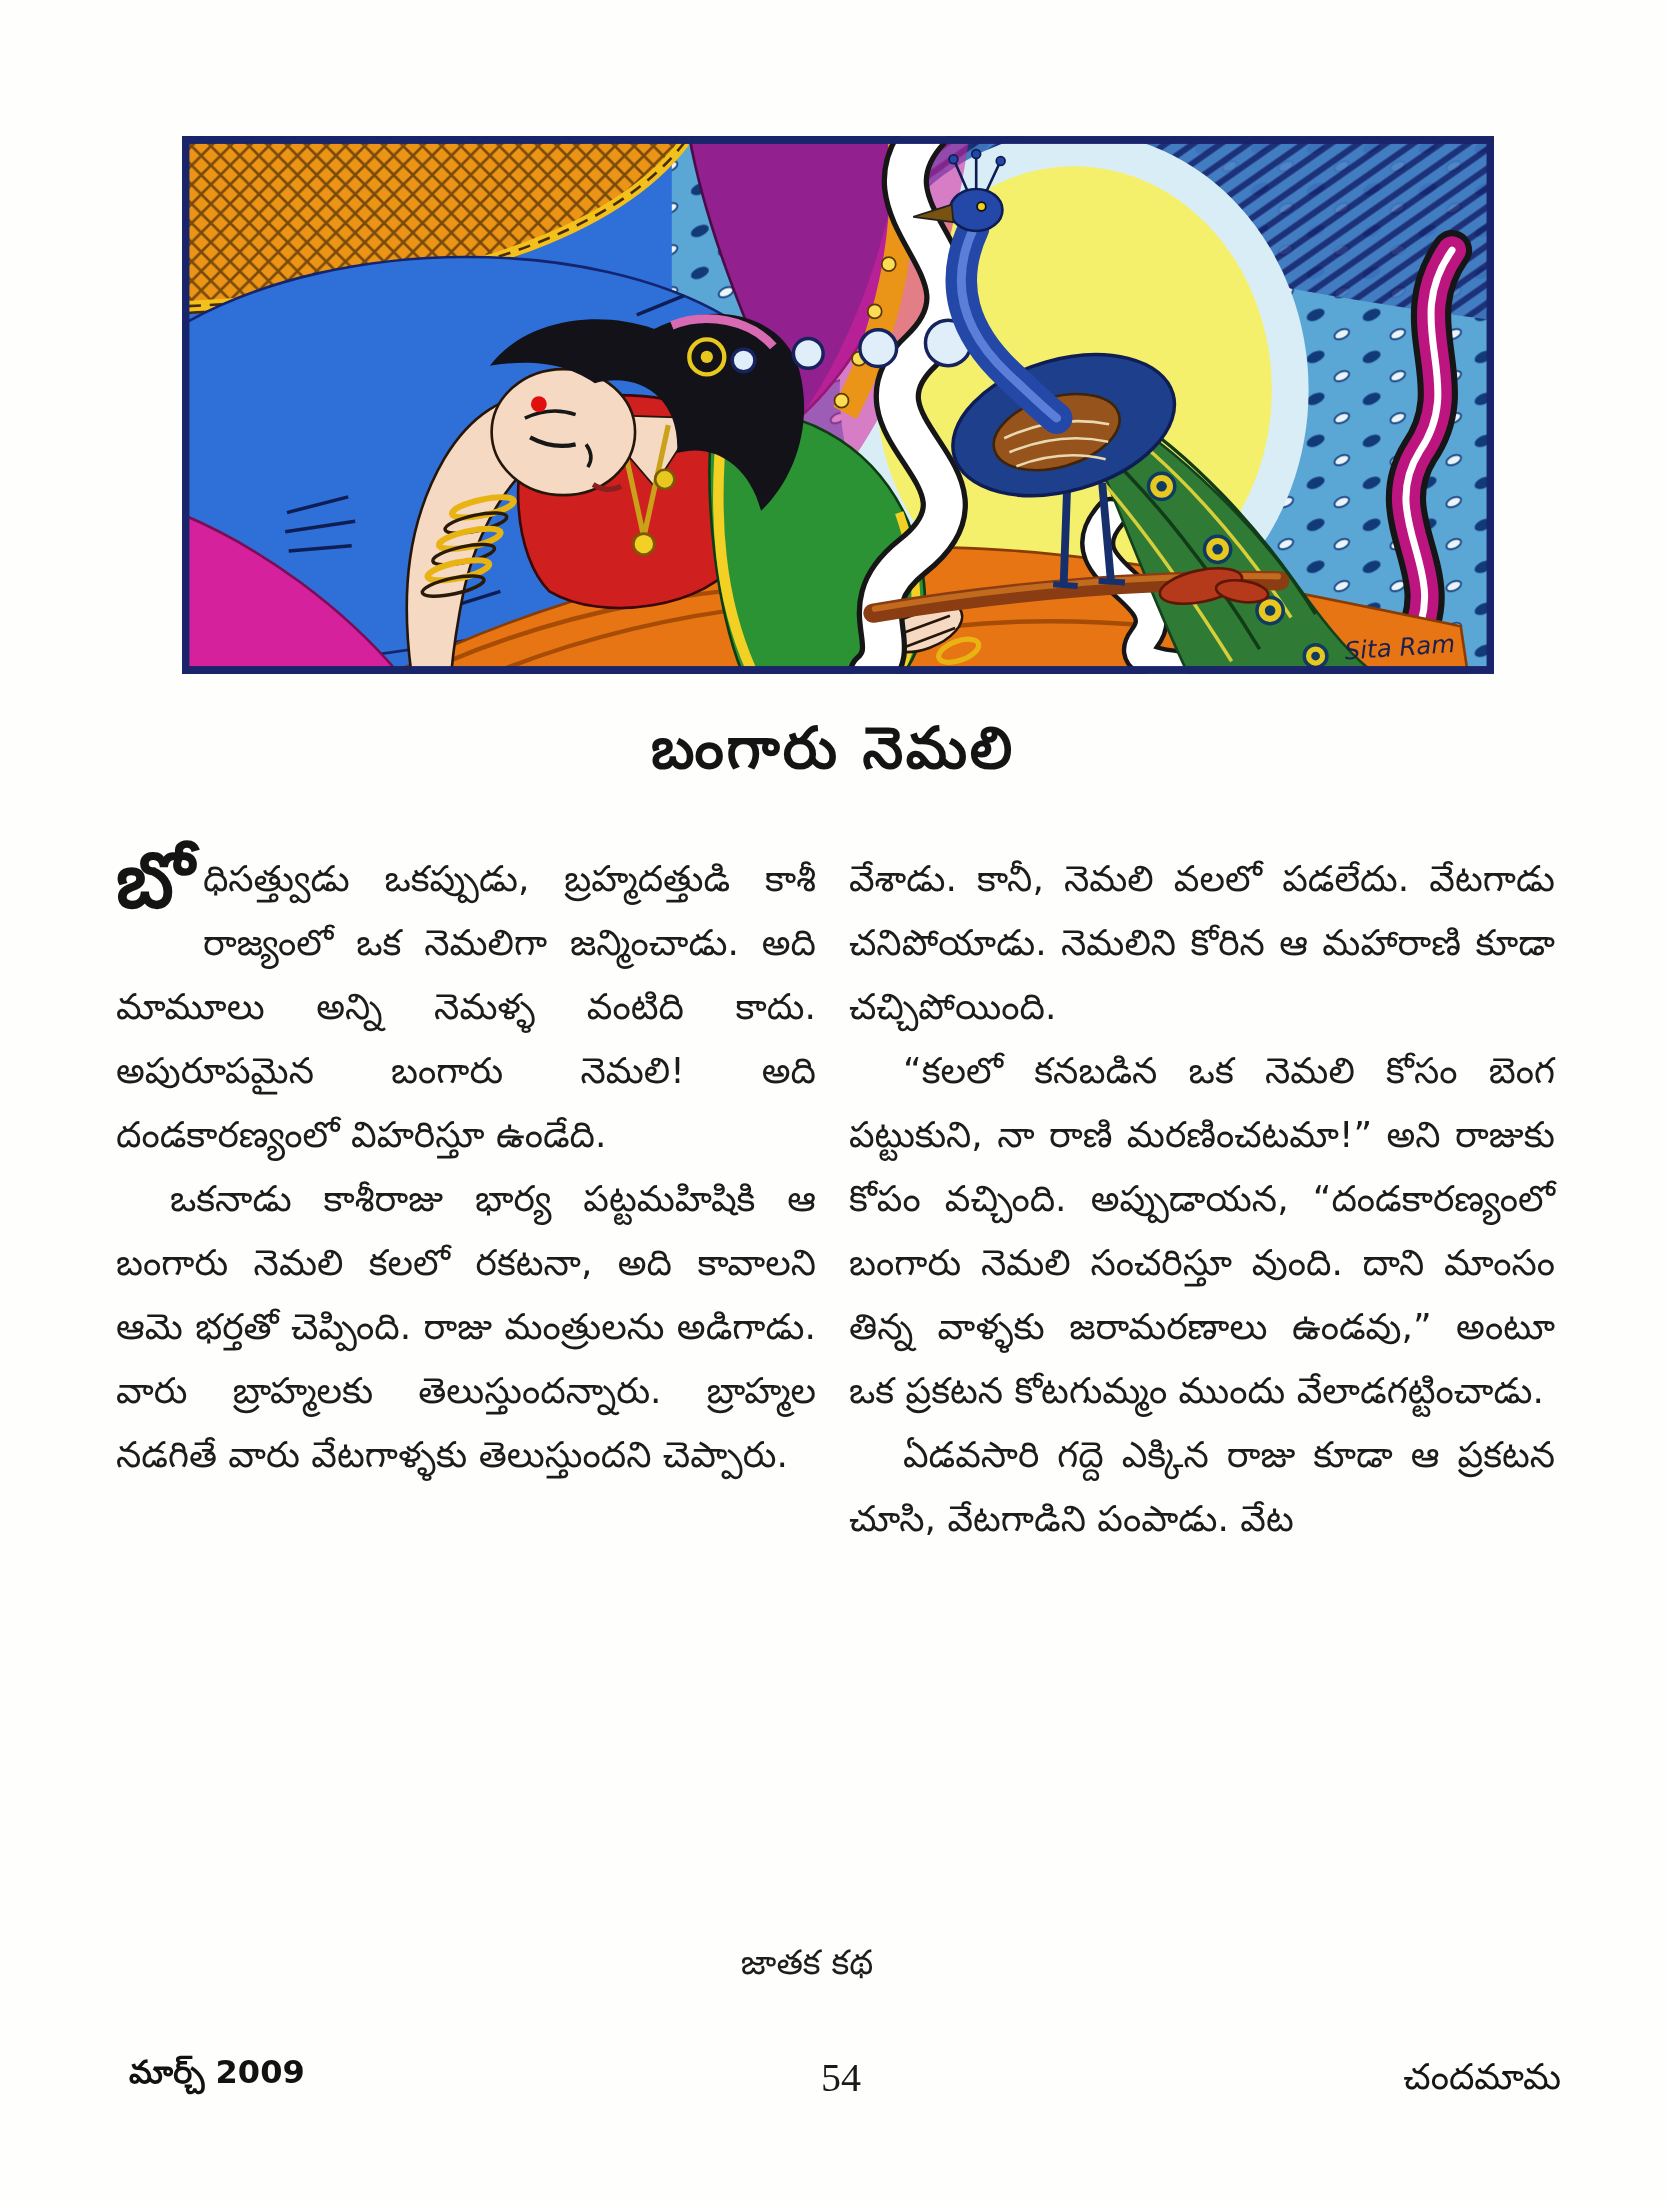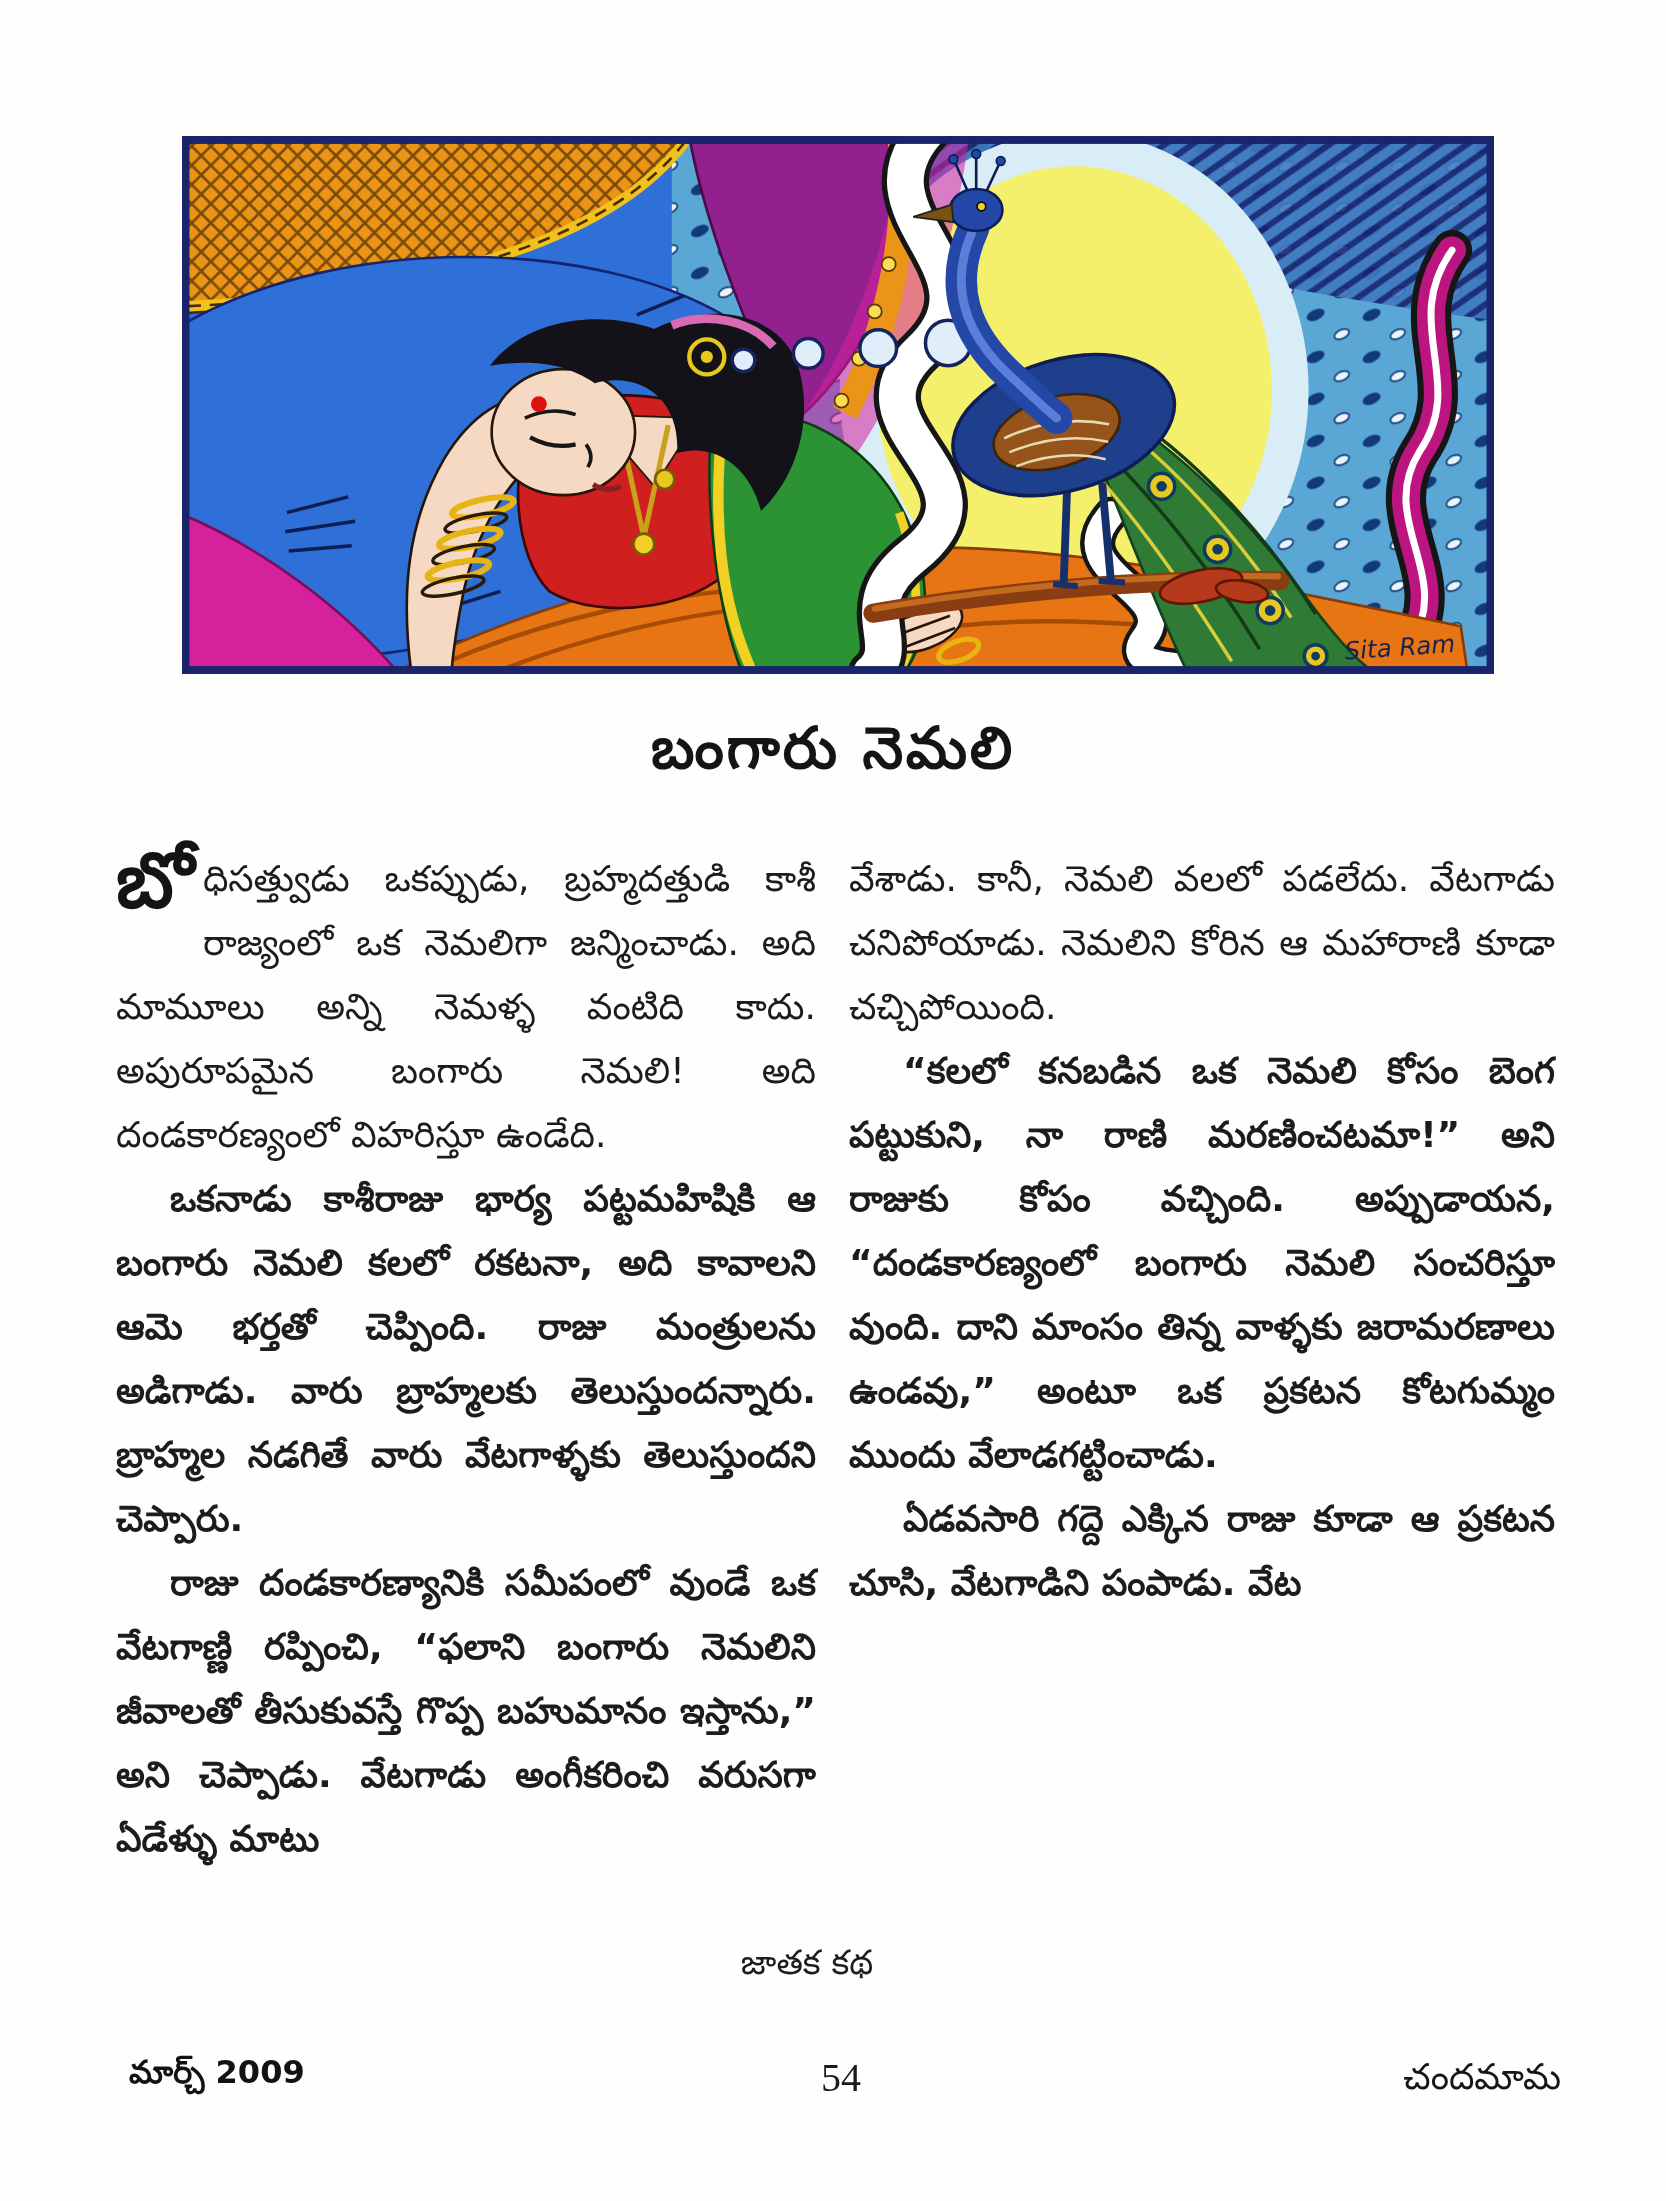--- a/index.html
+++ b/index.html
@@ -14,21 +14,21 @@
     position:absolute;top:714px;left:0;width:1666px;text-align:center;
     font-size:58px;font-weight:700;letter-spacing:2.6px;color:#141414;
   }
   .col{
     position:absolute;top:847px;font-size:36px;line-height:64px;
     text-align:justify;color:#1c1c1c;
   }
   #col1{left:116px;width:700px;}
   #col2{left:849px;width:706px;}
   .col p{margin:0;padding:0;}
-  .col p.indent{text-indent:54px;font-weight:bold;}
+  .col p.indent{text-indent:54px;}
   .lead{
     float:left;font-size:77px;line-height:68px;padding-right:8.7px;
     font-weight:600;color:#141414;
   }
   .category{
     position:absolute;top:1942px;left:-26px;width:1666px;text-align:center;
     font-size:34px;color:#1d1d1d;
   }
   .footer-left{
     position:absolute;top:2053px;left:129px;font-size:32px;font-weight:700;color:#121212;
@@ -228,21 +228,20 @@
 
     <rect x="4" y="4" width="1492" height="606" fill="none" stroke="#19246a" stroke-width="9"></rect>
   </svg>
 </div>
 
 <div class="page-title">బంగారు నెమలి</div>
 
 <div class="col" id="col1">
   <p><span class="lead">బో</span><span>ధిసత్త్వుడు ఒకప్పుడు, బ్రహ్మదత్తుడి కాశీ రాజ్యంలో ఒక నెమలిగా జన్మించాడు. అది మామూలు అన్ని నెమళ్ళ వంటిది కాదు. అపురూపమైన బంగారు నెమలి! అది దండకారణ్యంలో విహరిస్తూ ఉండేది.</span></p>
   <p class="indent">ఒకనాడు కాశీరాజు భార్య పట్టమహిషికి ఆ బంగారు నెమలి కలలో రకటనా, అది కావాలని ఆమె భర్తతో చెప్పింది. రాజు మంత్రులను అడిగాడు. వారు బ్రాహ్మలకు తెలుస్తుందన్నారు. బ్రాహ్మల నడగితే వారు వేటగాళ్ళకు తెలుస్తుందని చెప్పారు.</p>
-  <p class="indent">రాజు దండకారణ్యానికి సమీపంలో వుండే ఒక వేటగాణ్ణి రప్పించి, “ఫలాని బంగారు నెమలిని జీవాలతో తీసుకువస్తే గొప్ప బహుమానం ఇస్తాను,” అని చెప్పాడు. వేటగాడు అంగీకరించి వరుసగా ఏడేళ్ళు మాటు</p>
 </div>
 
 <div class="col" id="col2">
   <p>వేశాడు. కానీ, నెమలి వలలో పడలేదు. వేటగాడు చనిపోయాడు. నెమలిని కోరిన ఆ మహారాణి కూడా చచ్చిపోయింది.</p>
   <p class="indent">“కలలో కనబడిన ఒక నెమలి కోసం బెంగ పట్టుకుని, నా రాణి మరణించటమా!” అని రాజుకు కోపం వచ్చింది. అప్పుడాయన, “దండకారణ్యంలో బంగారు నెమలి సంచరిస్తూ వుంది. దాని మాంసం తిన్న వాళ్ళకు జరామరణాలు ఉండవు,” అంటూ ఒక ప్రకటన కోటగుమ్మం ముందు వేలాడగట్టించాడు.</p>
   <p class="indent">ఏడవసారి గద్దె ఎక్కిన రాజు కూడా ఆ ప్రకటన చూసి, వేటగాడిని పంపాడు. వేట</p>
 </div>
 
 <div class="category">జాతక కథ</div>
 

